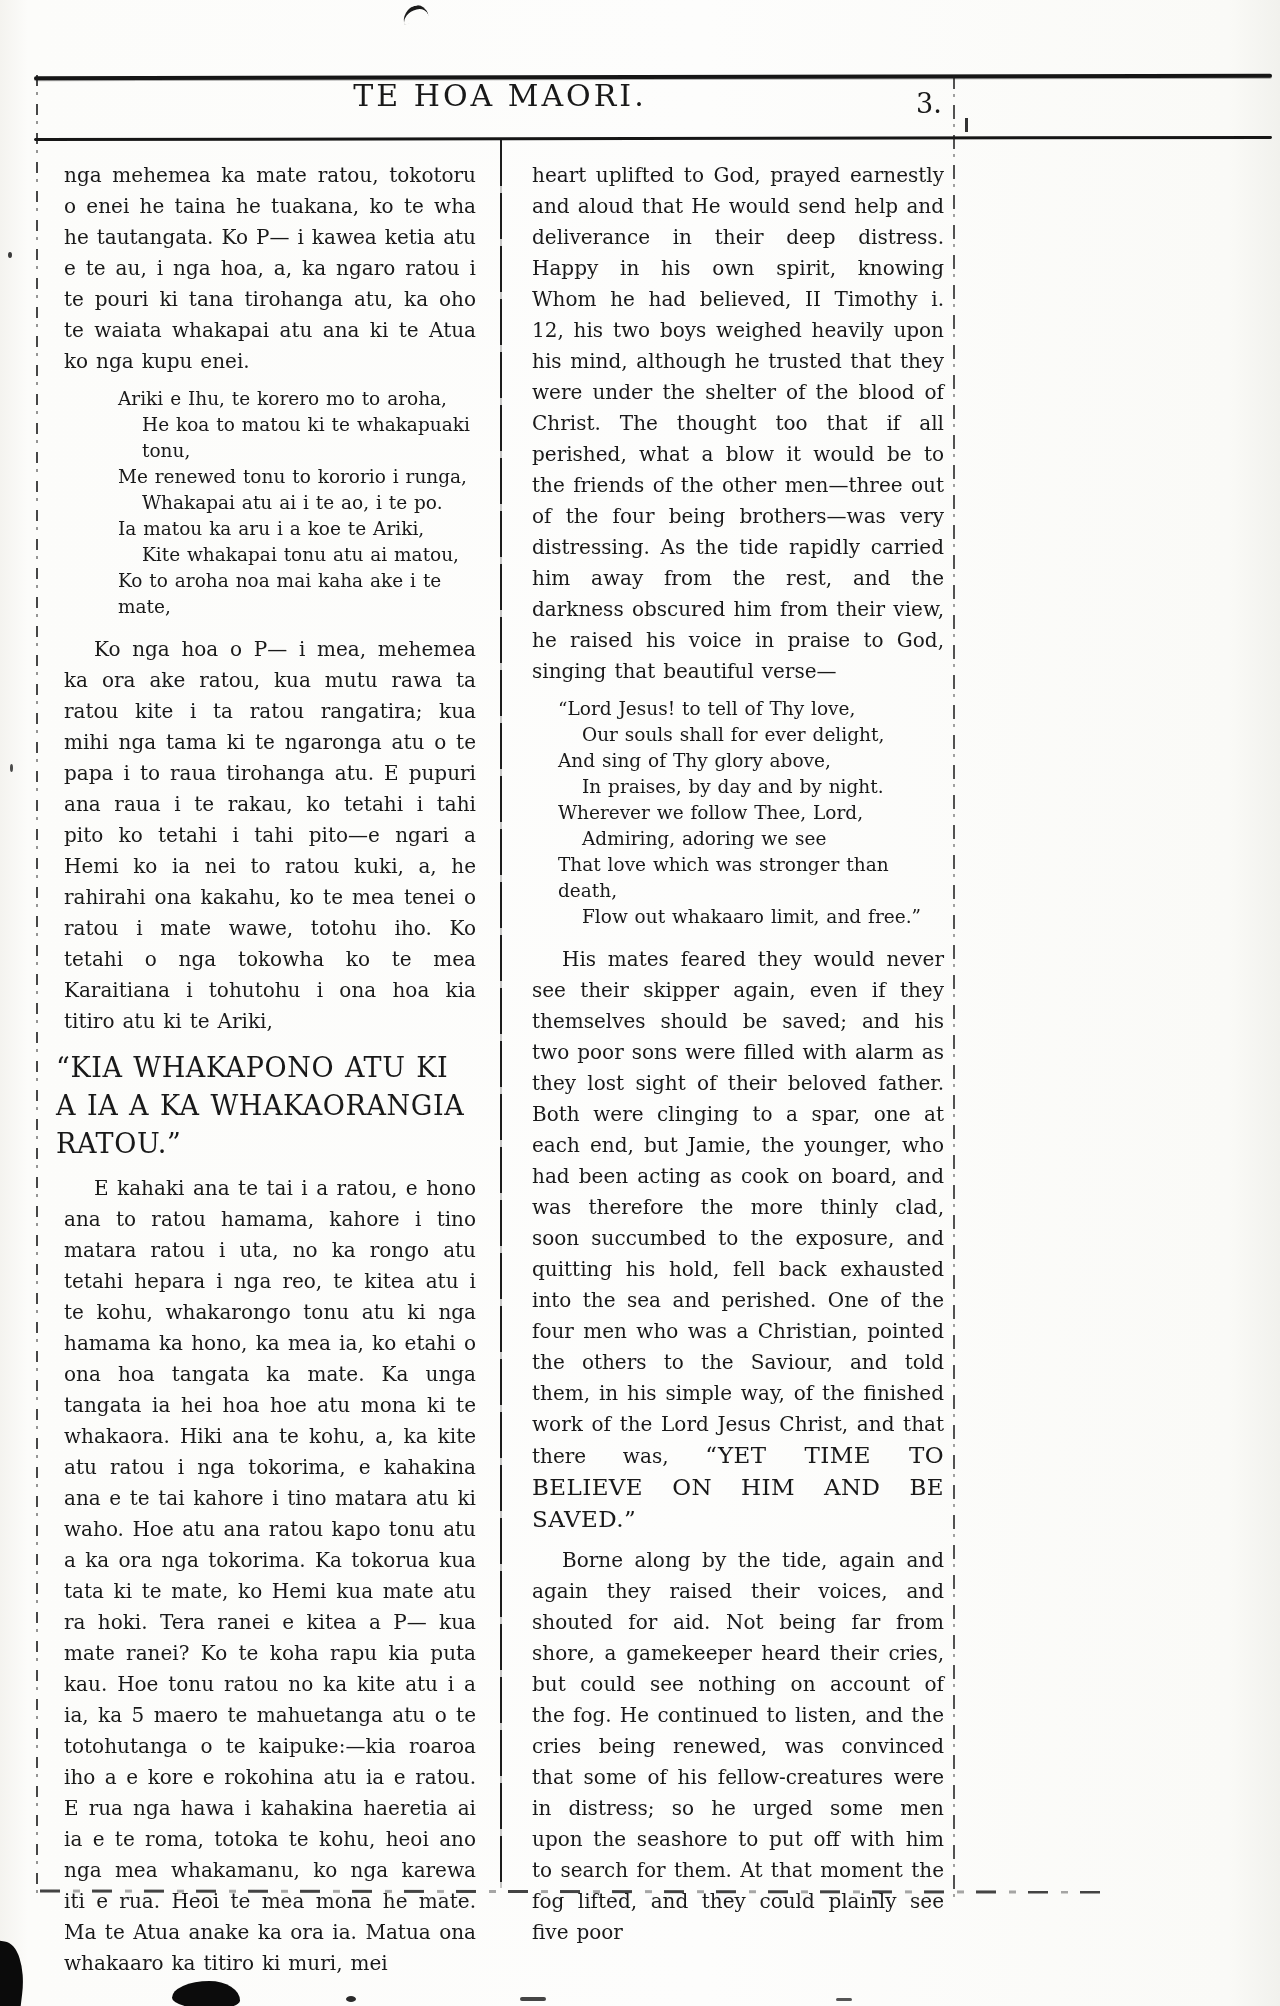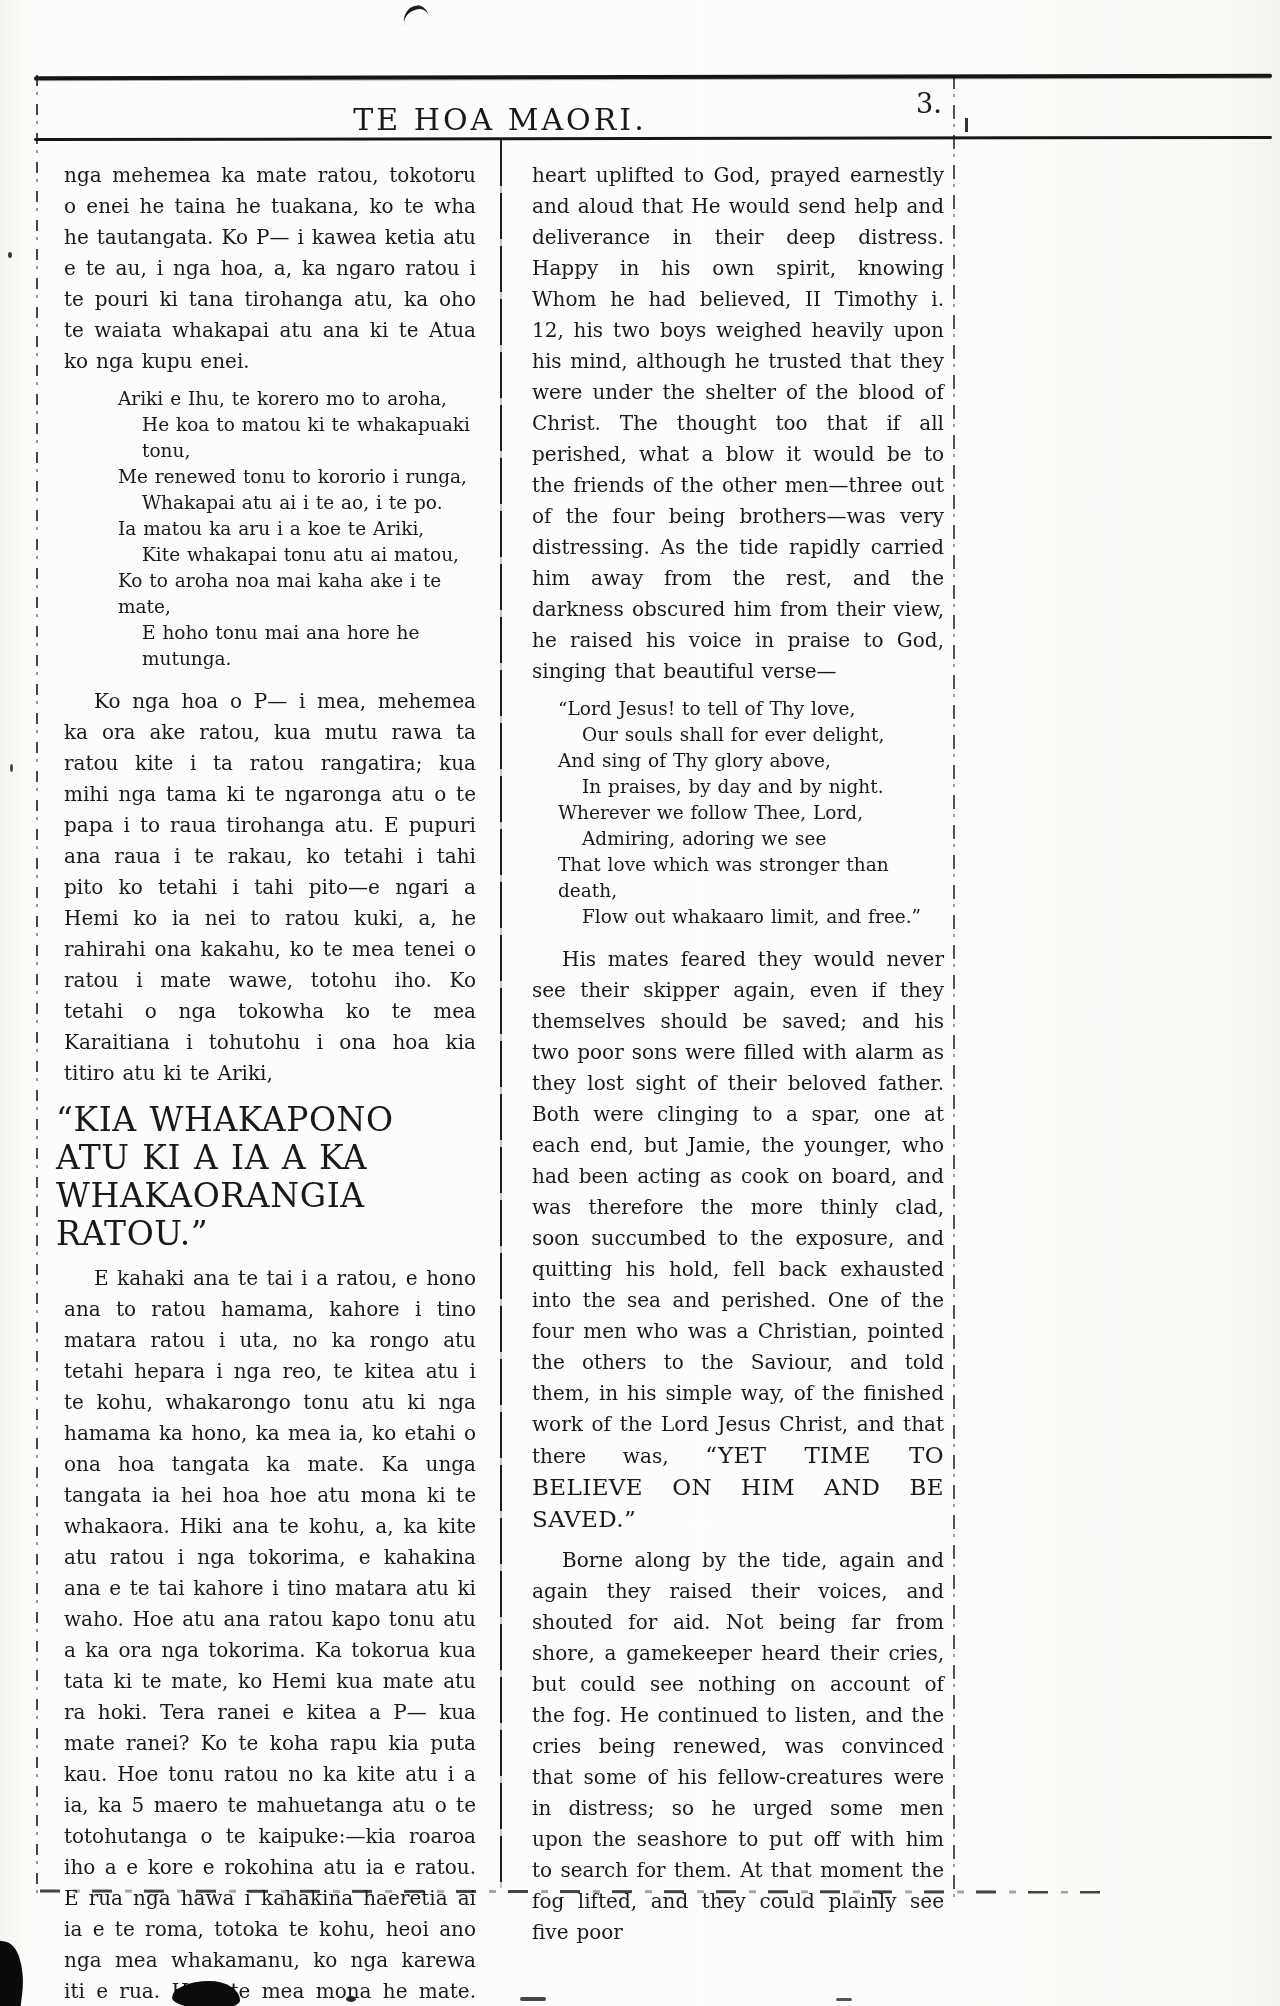--- a/index.html
+++ b/index.html
@@ -9,38 +9,38 @@
     margin:0 auto;
     background:linear-gradient(90deg,#f4f3ef 0,#fcfcfa 28px,#fdfdfc 55%,#fafaf7 96%,#f1f1ed 100%);
     overflow:hidden;
     font-family:"DejaVu Serif","Liberation Serif",serif;
     color:#191919;
   }
   
   .rule{position:absolute;background:#161616;}
   .rule-top{left:34px;width:1238px;top:75px;height:4px;transform:rotate(-0.12deg);border-radius:2px;box-shadow:0 1px 0 rgba(20,20,20,.35);}
   .rule-under{left:34px;width:1238px;top:137px;height:3px;transform:rotate(-0.1deg);border-radius:2px;}
-  .masthead{position:absolute;left:56px;width:888px;top:102px;text-align:center;font-size:30px;letter-spacing:3px;white-space:nowrap;}
+  .masthead{position:absolute;left:56px;width:888px;top:78px;text-align:center;font-size:30px;letter-spacing:3px;white-space:nowrap;}
   .pagenum{position:absolute;left:916px;top:88px;font-size:27px;}
   
   .vline{position:absolute;width:2px;top:75px;height:1822px;}
   .vline-left{left:36px;background:repeating-linear-gradient(to bottom,rgba(25,25,25,.8) 0 11px,transparent 11px 17px,rgba(25,25,25,.45) 17px 20px,transparent 20px 29px);}
   .vline-right{left:953px;background:repeating-linear-gradient(to bottom,rgba(25,25,25,.75) 0 14px,transparent 14px 19px,rgba(25,25,25,.4) 19px 22px,transparent 22px 30px);}
   .divider{position:absolute;left:500px;top:140px;width:2px;height:1748px;background:repeating-linear-gradient(to bottom,#1d1d1d 0 46px,rgba(29,29,29,.25) 46px 53px);}
   .rule-bottom{position:absolute;left:40px;top:1890px;width:1065px;height:3px;background:repeating-linear-gradient(to right,rgba(35,35,35,.85) 0 20px,rgba(35,35,35,0) 20px 33px,rgba(35,35,35,.4) 33px 40px,rgba(35,35,35,0) 40px 52px);transform:rotate(0.06deg);}
   
   .columns{position:absolute;left:56px;top:160px;width:888px;display:flex;gap:48px;}
   .col{width:420px;font-size:20px;line-height:31px;text-align:justify;word-spacing:1.6px;}
   .col p{margin:0 0 9px 8px;}
   .col p.ind{text-indent:30px;}
   .hymn{margin:6px 0 14px 0;font-size:18.5px;line-height:26px;text-align:left;word-spacing:1px;}
   .hymn-maori{margin-left:62px;}
   .hymn-english{margin-left:34px;}
   .hymn .l:nth-child(even){padding-left:24px;}
-  .bigcaps{font-size:33px;line-height:38px;letter-spacing:.6px;text-align:left;margin:12px 0 10px 0;}
+  .bigcaps{font-size:27px;line-height:38px;letter-spacing:.6px;text-align:left;margin:12px 0 10px 0;}
   .capsin{font-size:23px;letter-spacing:.4px;}
   
   .squiggle{position:absolute;left:402px;top:6px;width:26px;height:12px;border-top:4px solid #1c1c1c;border-radius:60% 40% 0 0/100% 80% 0 0;transform:rotate(-14deg);}
   .blob-corner{position:absolute;left:-10px;top:1942px;width:34px;height:72px;background:#0b0b0b;border-radius:0 70% 12% 0;transform:rotate(7deg);}
   .blob-bottom{position:absolute;left:172px;top:1981px;width:68px;height:28px;background:#0c0c0c;border-radius:55% 45% 40% 60%/60% 70% 30% 40%;}
   .mark-a{position:absolute;left:346px;top:1996px;width:10px;height:6px;background:#2a2a2a;border-radius:50%;}
   .mark-b{position:absolute;left:520px;top:1997px;width:26px;height:4px;background:#454545;border-radius:2px;}
   .mark-c{position:absolute;left:836px;top:1998px;width:16px;height:3px;background:#555;border-radius:2px;}
   .speck1{position:absolute;left:8px;top:252px;width:4px;height:6px;background:#3a3a3a;border-radius:50%;}
   .speck2{position:absolute;left:10px;top:764px;width:3px;height:8px;background:#4a4a4a;border-radius:50%;}
@@ -72,21 +72,20 @@
       <p>nga mehemea ka mate ratou, tokotoru o enei he taina he tuakana, ko te wha he tautangata.  Ko P— i kawea ketia atu e te au, i nga hoa, a, ka ngaro ratou i te pouri ki tana tirohanga atu, ka oho te waiata whakapai atu ana ki te Atua ko nga kupu enei.</p>
 
       <div class="hymn hymn-maori">
         <div class="l">Ariki e Ihu, te korero mo to aroha,</div>
         <div class="l">He koa to matou ki te whakapuaki tonu,</div>
         <div class="l">Me renewed tonu to kororio i runga,</div>
         <div class="l">Whakapai atu ai i te ao, i te po.</div>
         <div class="l">Ia matou ka aru i a koe te Ariki,</div>
         <div class="l">Kite whakapai tonu atu ai matou,</div>
         <div class="l">Ko to aroha noa mai kaha ake i te mate,</div>
-        <div class="l">E hoho tonu mai ana hore he mutunga.</div>
       </div>
 
       <p class="ind">Ko nga hoa o P— i mea, mehemea ka ora ake ratou, kua mutu rawa ta ratou kite i ta ratou rangatira;  kua mihi nga tama ki te ngaronga atu o te papa i to raua tirohanga atu.  E pupuri ana raua i te rakau, ko tetahi i tahi pito ko tetahi i tahi pito—e ngari a Hemi ko ia nei to ratou kuki, a, he rahirahi ona kakahu, ko te mea tenei o ratou i mate wawe, totohu iho.  Ko tetahi o nga tokowha ko te mea Karaitiana i tohutohu i ona hoa kia titiro atu ki te Ariki,</p>
 
       <div class="bigcaps">“KIA WHAKAPONO ATU KI A IA A KA WHAKAORANGIA RATOU.”</div>
 
       <p class="ind">E kahaki ana te tai i a ratou, e hono ana to ratou hamama, kahore i tino matara ratou i uta, no ka rongo atu tetahi hepara i nga reo, te kitea atu i te kohu, whakarongo tonu atu ki nga hamama ka hono, ka mea ia, ko etahi o ona hoa tangata ka mate. Ka unga tangata ia hei hoa hoe atu mona ki te whakaora.  Hiki ana te kohu, a, ka kite atu ratou i nga tokorima, e kahakina ana e te tai kahore i tino matara atu ki waho.  Hoe atu ana ratou kapo tonu atu a ka ora nga tokorima.  Ka tokorua kua tata ki te mate, ko Hemi kua mate atu ra hoki. Tera ranei e kitea a P— kua mate ranei? Ko te koha rapu kia puta kau.  Hoe tonu ratou no ka kite atu i a ia, ka 5 maero te mahuetanga atu o te totohutanga o te kaipuke:—kia roaroa iho a e kore e rokohina atu ia e ratou.  E rua nga hawa i kahakina haeretia ai ia e te roma, totoka te kohu, heoi ano nga mea whakamanu, ko nga karewa iti e rua.  Heoi te mea mona he mate.  Ma te Atua anake ka ora ia. Matua ona whakaaro ka titiro ki muri, mei</p>
     </div>
 
     <div class="col">

